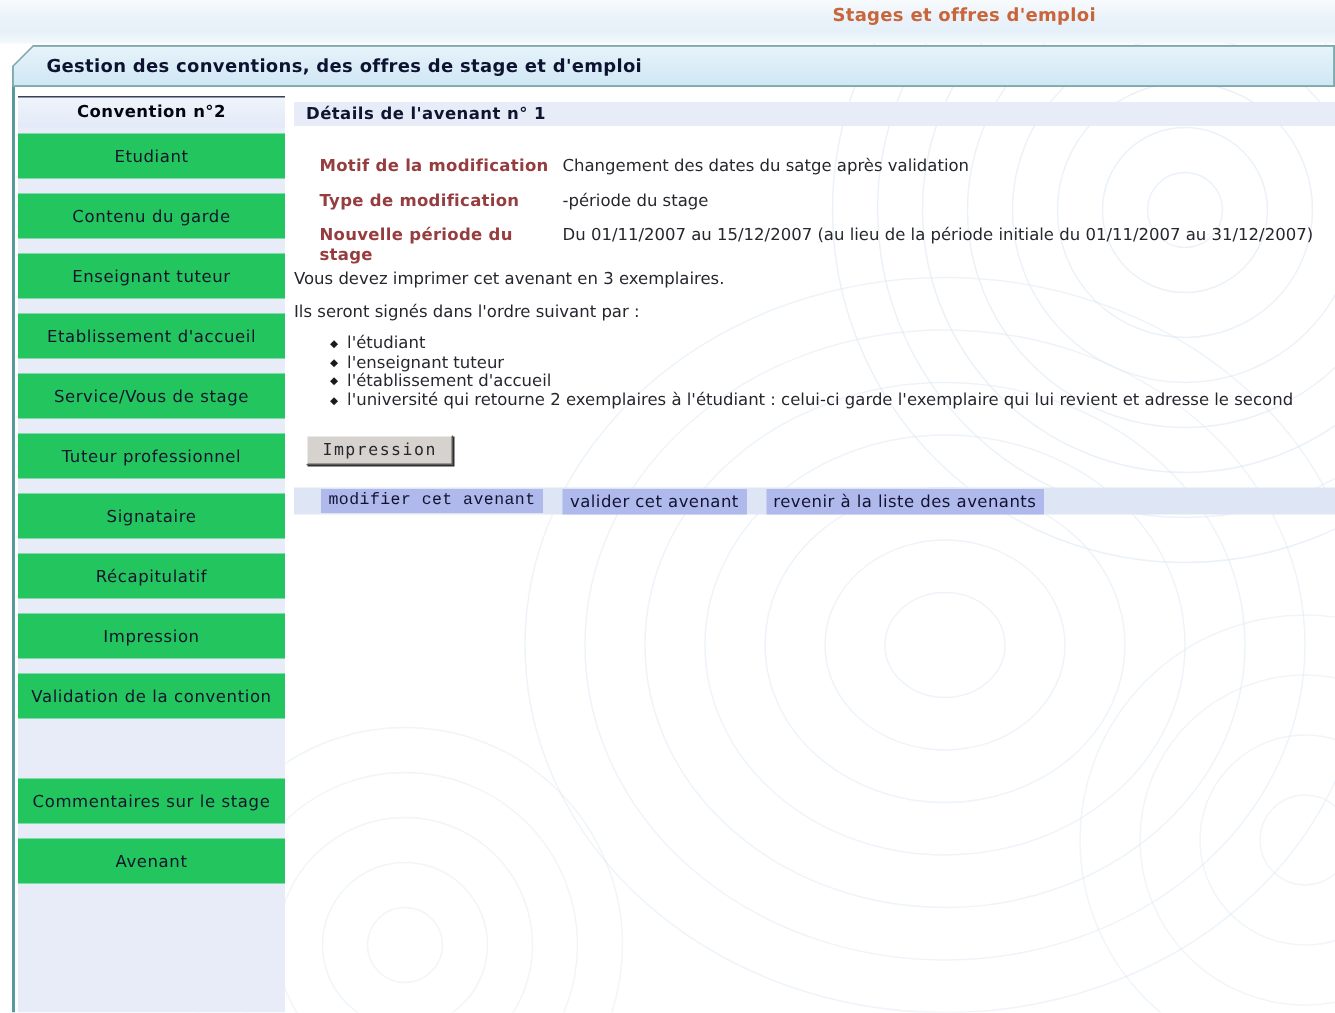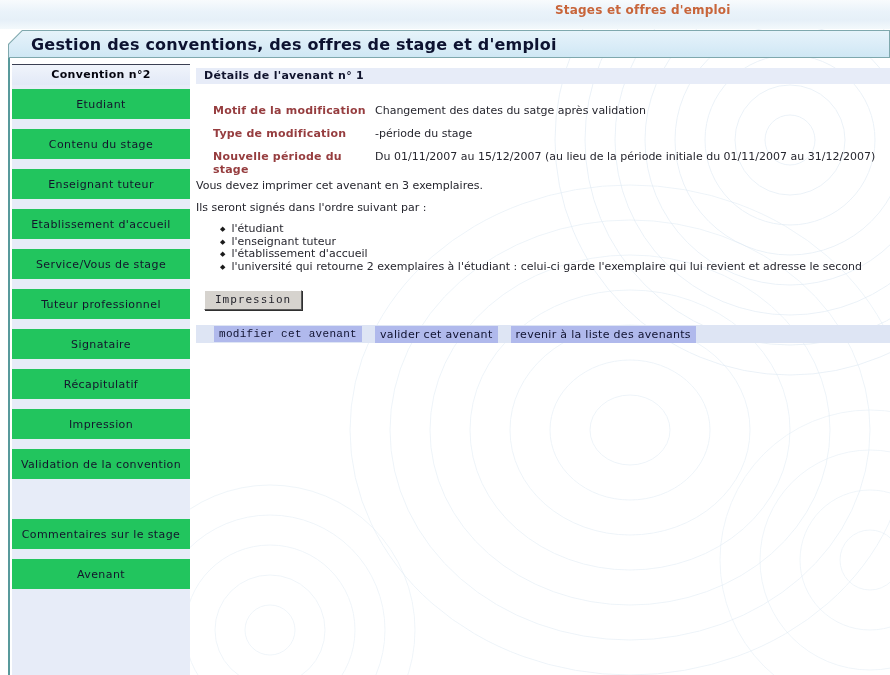--- a/index.html
+++ b/index.html
@@ -23,21 +23,21 @@
   .tab-outer{
     position:absolute;left:8px;top:30px;width:882px;height:28px;z-index:1;
     background:#7fa8ad;
     clip-path:polygon(14px 0,100% 0,100% 100%,0 100%,0 14px);
   }
   .tab-inner{
     position:absolute;left:1px;top:1px;width:880px;height:26px;
     background:linear-gradient(180deg,#e6f3fa 0%,#d9ecf7 60%,#cfe7f4 100%);
     clip-path:polygon(13.5px 0,100% 0,100% 100%,0 100%,0 13.5px);
     display:flex;align-items:center;padding-left:22px;box-sizing:border-box;
-    font-weight:bold;font-size:16px;color:#0d1230;letter-spacing:.2px;
+    font-weight:bold;font-size:12px;color:#0d1230;letter-spacing:.2px;
   }
   
   .left-line{position:absolute;left:8px;top:58px;width:2px;height:617px;background:#58999b;z-index:1;}
   
   .sidebar{
     position:absolute;left:12px;top:64px;width:178px;height:611px;z-index:2;
     background:#e7ecf8;
   }
   .sidebar-header{
     height:20px;line-height:20px;text-align:center;font-weight:bold;color:#05050f;
@@ -132,21 +132,21 @@
   <div class="tab-inner">
     <span>Gestion des conventions, des offres de stage et d'emploi</span>
   </div>
 </div>
 
 <div class="left-line"></div>
 
 <div class="sidebar">
   <div class="sidebar-header">Convention n°2</div>
   <div class="side-btn first">Etudiant</div>
-  <div class="side-btn">Contenu du stage</div>
+  <div class="side-btn">Contenu du garde</div>
   <div class="side-btn">Enseignant tuteur</div>
   <div class="side-btn">Etablissement d'accueil</div>
   <div class="side-btn">Service/Vous de stage</div>
   <div class="side-btn">Tuteur professionnel</div>
   <div class="side-btn">Signataire</div>
   <div class="side-btn">Récapitulatif</div>
   <div class="side-btn">Impression</div>
   <div class="side-btn">Validation de la convention</div>
   <div class="side-btn gap-lg">Commentaires sur le stage</div>
   <div class="side-btn">Avenant</div>

